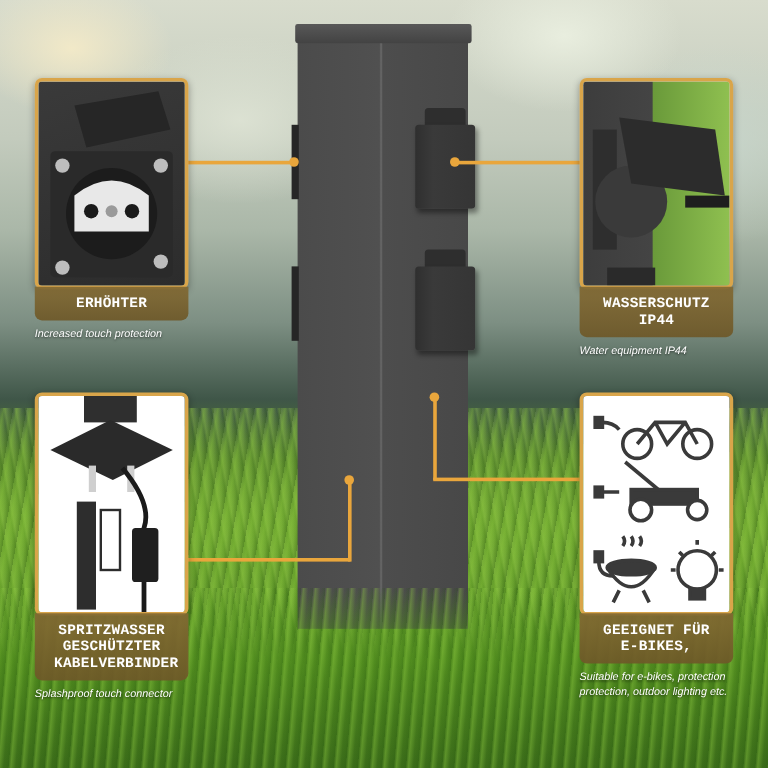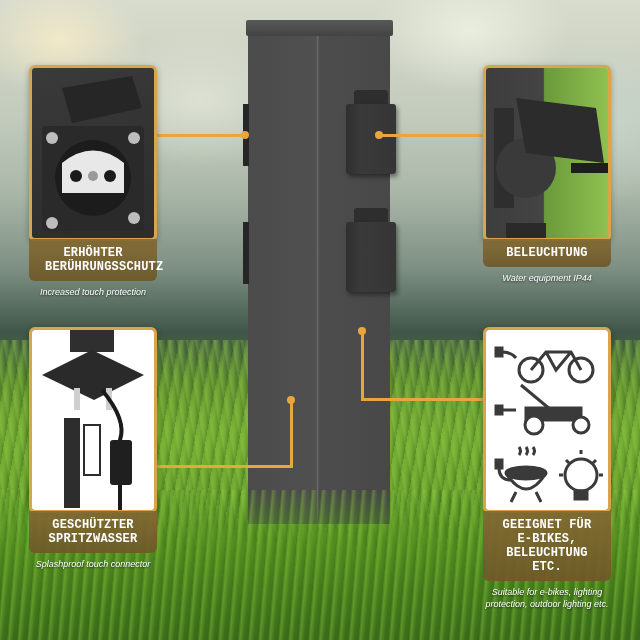--- a/index.html
+++ b/index.html
@@ -60,21 +60,21 @@
     box-shadow: 0 2px 6px rgba(0,0,0,0.3);
   }
   .panel .label {
     background: linear-gradient(180deg, rgba(130,105,50,0.92), rgba(110,88,40,0.92));
     color: #ffffff; font-weight: bold; text-align: center;
     font-size: 12px; line-height: 14px; padding: 7px 16px;
     border-radius: 0 0 6px 6px; margin-top: -2px;
     font-family: Liberation Mono, monospace; letter-spacing: 0.2px;
   }
   .panel .caption {
-    color: #ffffff; font-style: italic; text-align: center;
+    color: #ffffff; font-style: italic; 
     font-size: 9px; line-height: 12px; margin-top: 5px;
     font-family: "Liberation Sans", sans-serif;
     text-shadow: 0 1px 2px rgba(0,0,0,0.6);
   }
   .connector { position: absolute; background: #e9a63c; }
   .dot { position: absolute; width: 8px; height: 8px; border-radius: 50%; background: #e9a63c; }
   .img-socket { height: 170px; background: linear-gradient(160deg, #3a3a3a, #2c2c2c); position: relative; }
   .img-water { height: 170px; background: linear-gradient(90deg, #3d3d3d 0%, #444 47%, #6a9a3a 48%, #8fc050 100%); position: relative; }
   .img-cable { height: 180px; background: #ffffff; position: relative; }
   .img-icons { height: 180px; background: #ffffff; position: relative; }
@@ -128,61 +128,62 @@
         <circle cx="78" cy="108" r="6" fill="#1a1a1a"></circle>
         <circle cx="20" cy="70" r="6" fill="#bdbdbd"></circle>
         <circle cx="102" cy="70" r="6" fill="#bdbdbd"></circle>
         <circle cx="20" cy="155" r="6" fill="#bdbdbd"></circle>
         <circle cx="102" cy="150" r="6" fill="#bdbdbd"></circle>
       </svg>
     </div>
   </div>
   <div class="label">
     <div>ERHÖHTER</div>
-    <div>BERÜHRUNGSSCHUTZ</div>
   </div>
   <div class="caption">Increased touch protection</div>
 </div>
 
 <div class="panel" style="left:483px; top:65px;">
   <div class="frame">
     <div class="img-water">
       <svg width="122" height="170" viewBox="0 0 122 170">
         <rect x="8" y="40" width="20" height="100" fill="#2e2e2e"></rect>
         <circle cx="40" cy="100" r="30" fill="#3a3a3a"></circle>
         <path d="M30 30 L110 40 L118 95 L40 85 Z" fill="#2c2c2c"></path>
         <rect x="85" y="95" width="37" height="10" fill="#1e1e1e"></rect>
         <rect x="20" y="155" width="40" height="15" fill="#2a2a2a"></rect>
       </svg>
     </div>
   </div>
   <div class="label">
-    <div>BELEUCHTUNG</div>
+    <div>WASSERSCHUTZ</div>
+    <div>IP44</div>
   </div>
   <div class="caption">Water equipment IP44</div>
 </div>
 
 <div class="panel" style="left:29px; top:327px;">
   <div class="frame">
     <div class="img-cable">
       <svg width="122" height="180" viewBox="0 0 122 180">
         <rect x="38" y="0" width="44" height="22" fill="#2f2f2f"></rect>
         <path d="M10 45 L60 20 L112 45 L62 70 Z" fill="#2a2a2a"></path>
         <rect x="42" y="58" width="6" height="22" fill="#cfcfcf"></rect>
         <rect x="74" y="58" width="6" height="22" fill="#cfcfcf"></rect>
         <path d="M70 60 Q95 90 88 110 L88 180" stroke="#1a1a1a" stroke-width="4" fill="none"></path>
         <rect x="78" y="110" width="22" height="45" rx="3" fill="#1f1f1f"></rect>
         <rect x="32" y="88" width="16" height="90" fill="#2d2d2d"></rect>
         <rect x="52" y="95" width="16" height="50" fill="none" stroke="#2d2d2d" stroke-width="2"></rect>
       </svg>
     </div>
   </div>
   <div class="label">
+    <div>SPRITZWASSER</div>
     <div>GESCHÜTZTER</div>
-    <div>SPRITZWASSER</div>
+    <div>KABELVERBINDER</div>
   </div>
   <div class="caption">Splashproof touch connector</div>
 </div>
 
 <div class="panel" style="left:483px; top:327px;">
   <div class="frame">
     <div class="img-icons">
       <svg width="122" height="180" viewBox="0 0 122 180">
         <g stroke="#3a3a3a" stroke-width="3" fill="none">
           <rect x="10" y="18" width="6" height="8" fill="#3a3a3a"></rect>
@@ -210,19 +211,18 @@
         <g stroke="#3a3a3a" stroke-width="3" fill="none">
           <circle cx="95" cy="145" r="16"></circle>
           <rect x="89" y="161" width="12" height="8" fill="#3a3a3a"></rect>
           <path d="M95 120 L95 124 M73 145 L77 145 M113 145 L117 145 M80 130 L83 133 M110 130 L107 133"></path>
         </g>
       </svg>
     </div>
   </div>
   <div class="label">
     <div>GEEIGNET FÜR E-BIKES,</div>
-    <div>BELEUCHTUNG ETC.</div>
   </div>
   <div class="caption">
-    <div>Suitable for e-bikes, lighting</div>
+    <div>Suitable for e-bikes, protection</div>
     <div>protection, outdoor lighting etc.</div>
   </div>
 </div>
 
 </body></html>

